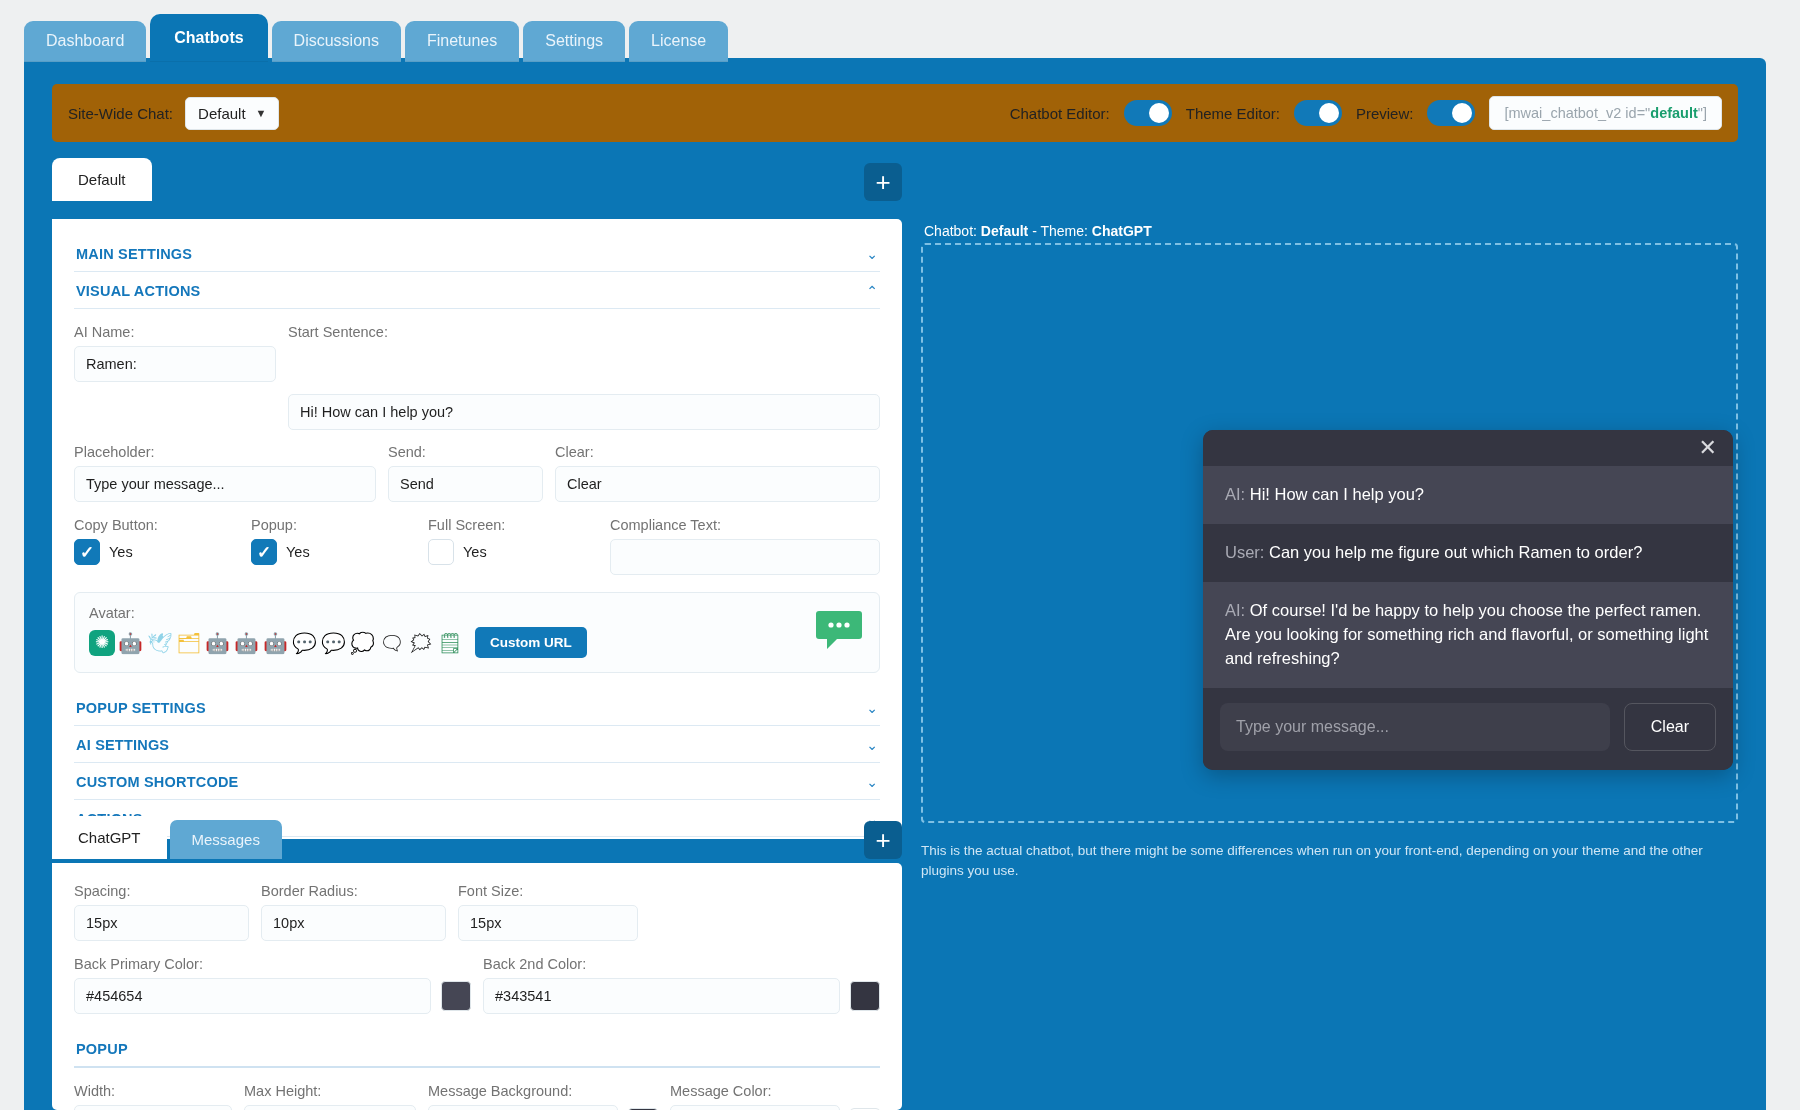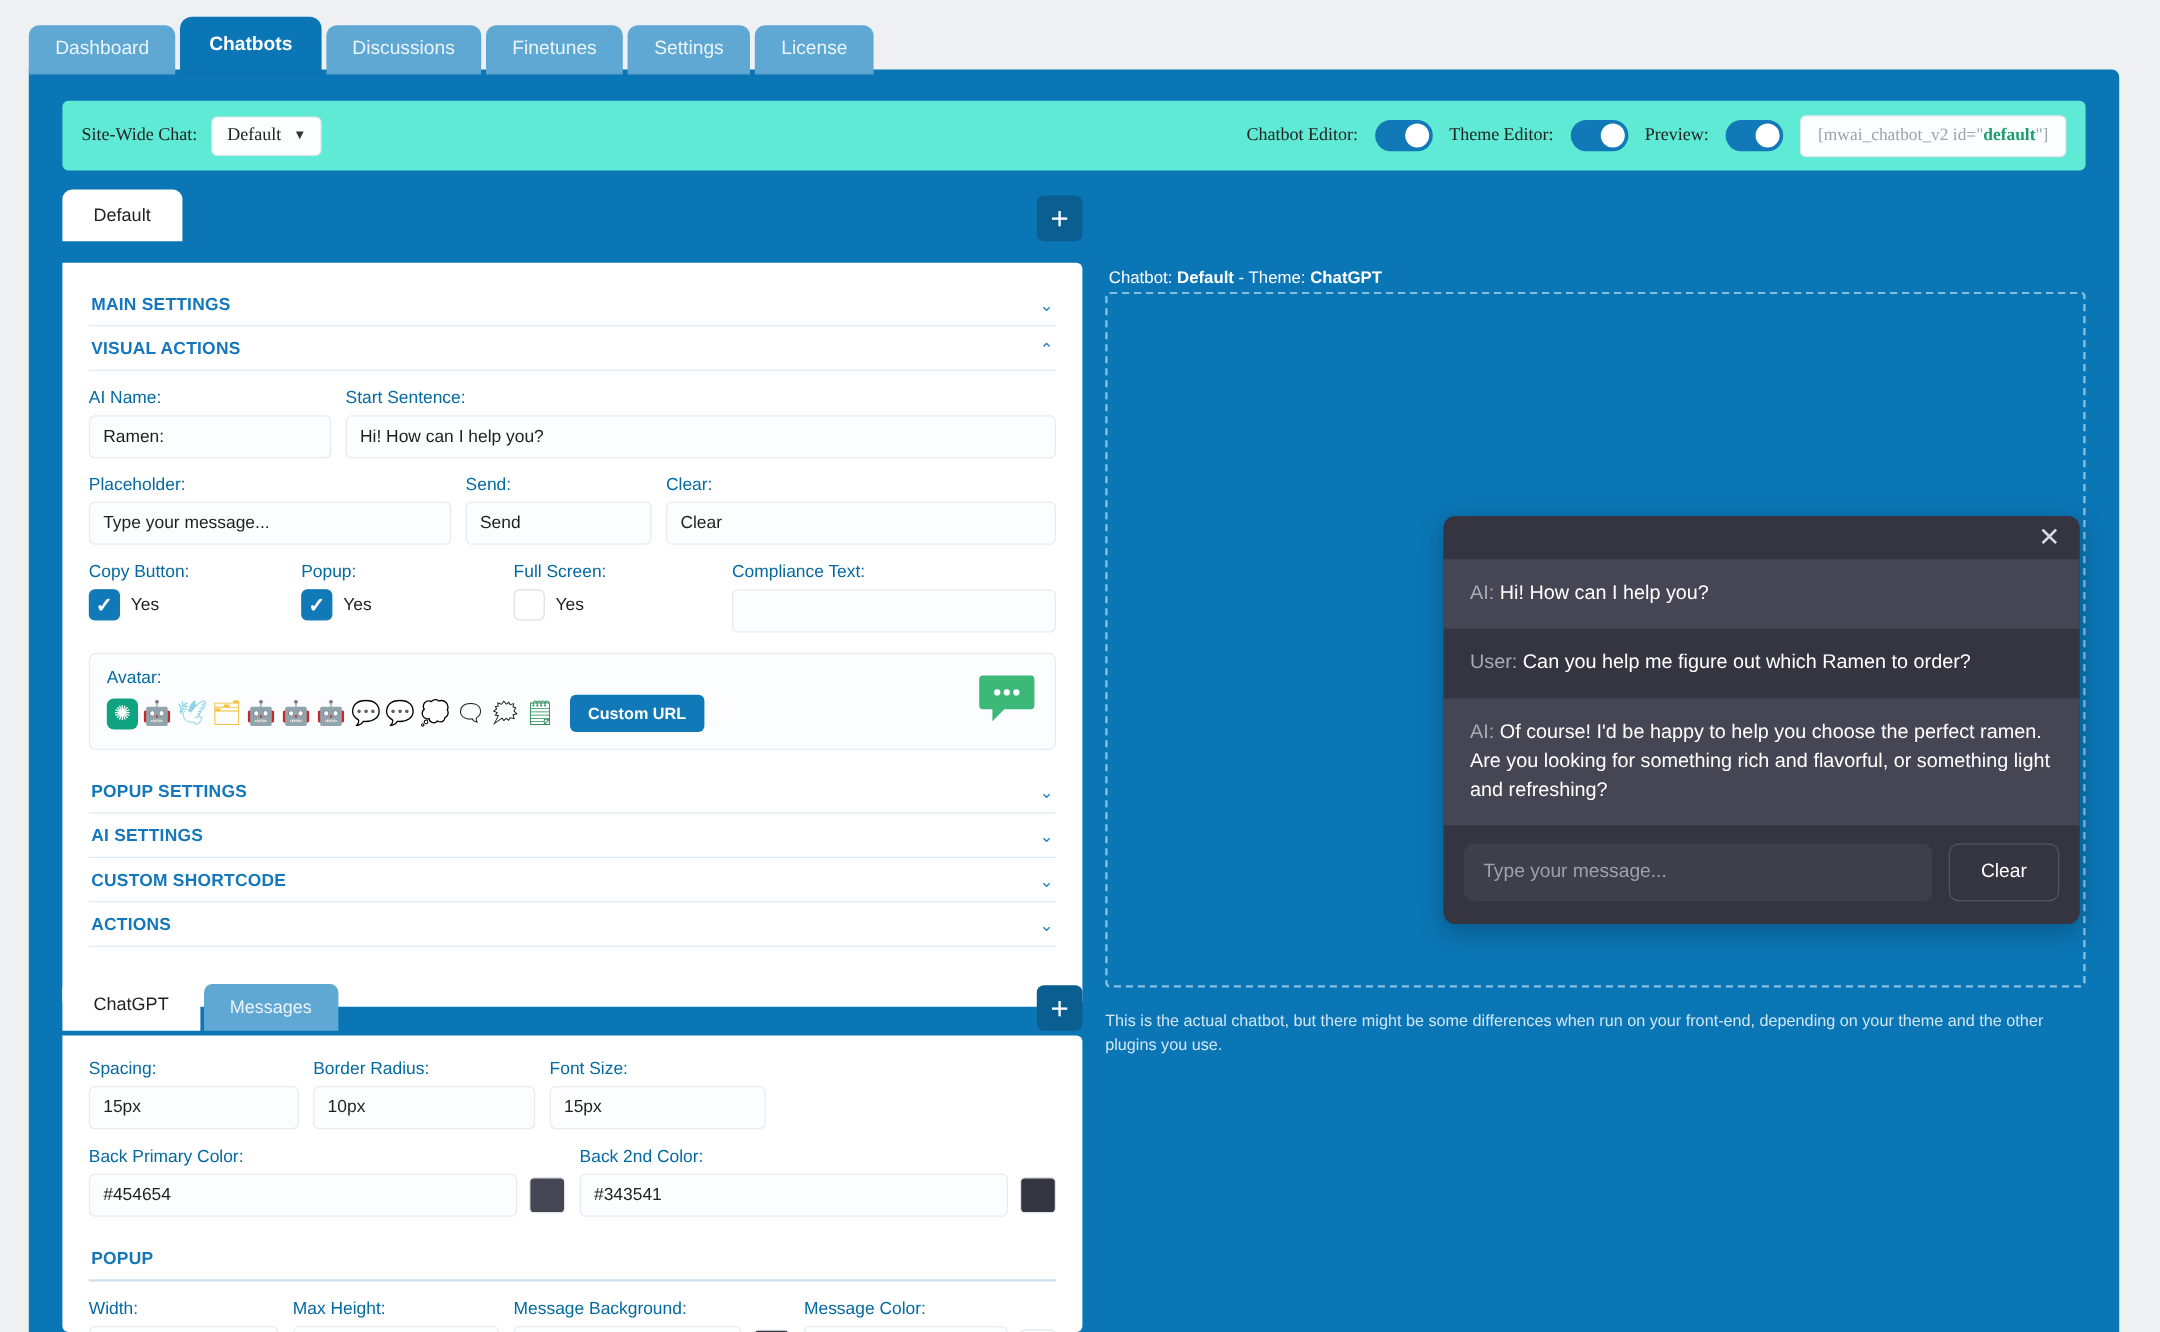--- a/index.html
+++ b/index.html
@@ -41,25 +41,24 @@
     position:absolute; left:24px; top:58px;
     width:1742px; height:1052px;
     background:#0b76b5;
     border-radius:0 6px 0 0;
   }
 
   
   .toolbar {
     position:absolute; left:28px; top:26px;
     width:1686px; height:58px;
-    background:#5eead4;
+    background:#a16207;
     border-radius:5px;
     display:flex; align-items:center;
     padding:0 16px;
-    font-family:Liberation Serif, serif;
   }
   .tb-label { font-size:15px; color:#222; margin-right:12px; }
   .select {
     border:1px solid #dfe6ea; background:#fbfdfe;
     border-radius:5px; padding:7px 12px;
     font-size:15px; color:#222; display:flex; align-items:center; gap:10px;
     cursor:pointer;
   }
   .chev { font-size:11px; color:#333; }
   .tb-right {
@@ -112,21 +111,21 @@
     border-bottom:1.5px solid #dce9f3;
     padding:11px 2px 9px 2px;
     cursor:pointer;
   }
   .sectitle {
     font-size:14.5px; font-weight:bold; color:#1477bb;
     letter-spacing:.2px;
   }
   .secchev { color:#2a86c4; font-size:14px; }
 
-  .lbl { font-size:14.5px; color:#0369a1; display:block; margin-bottom:6px; }
+  .lbl { font-size:14.5px; color:#737373; display:block; margin-bottom:6px; }
   .inp {
     width:100%; border:1px solid #e4ecf1; background:#fbfdfe;
     border-radius:5px; padding:9px 11px; font-size:14.5px; color:#1f1f1f;
     font-family:"Liberation Sans", sans-serif;
   }
   .inp::placeholder { color:#1f1f1f; }
   .frow { display:flex; gap:12px; }
   .fcol { display:flex; flex-direction:column; }
 
   .chk {
@@ -258,21 +257,21 @@
     <div class="secrow">
       <span class="sectitle">VISUAL ACTIONS</span>
       <span class="secchev">⌃</span>
     </div>
 
     <div class="frow" style="margin-top:15px;">
       <div class="fcol" style="width:202px;">
         <span class="lbl">AI Name:</span>
         <input class="inp" value="Ramen:" style="">
       </div>
-      <div class="fcol" style="flex:1;">
+      <div class="fcol" style="flex:1;gap:48px;">
         <span class="lbl">Start Sentence:</span>
         <input class="inp" value="Hi! How can I help you?" style="">
       </div>
     </div>
 
     <div class="frow" style="margin-top:14px;">
       <div class="fcol" style="width:302px;">
         <span class="lbl">Placeholder:</span>
         <input class="inp" value="Type your message..." style="">
       </div>

